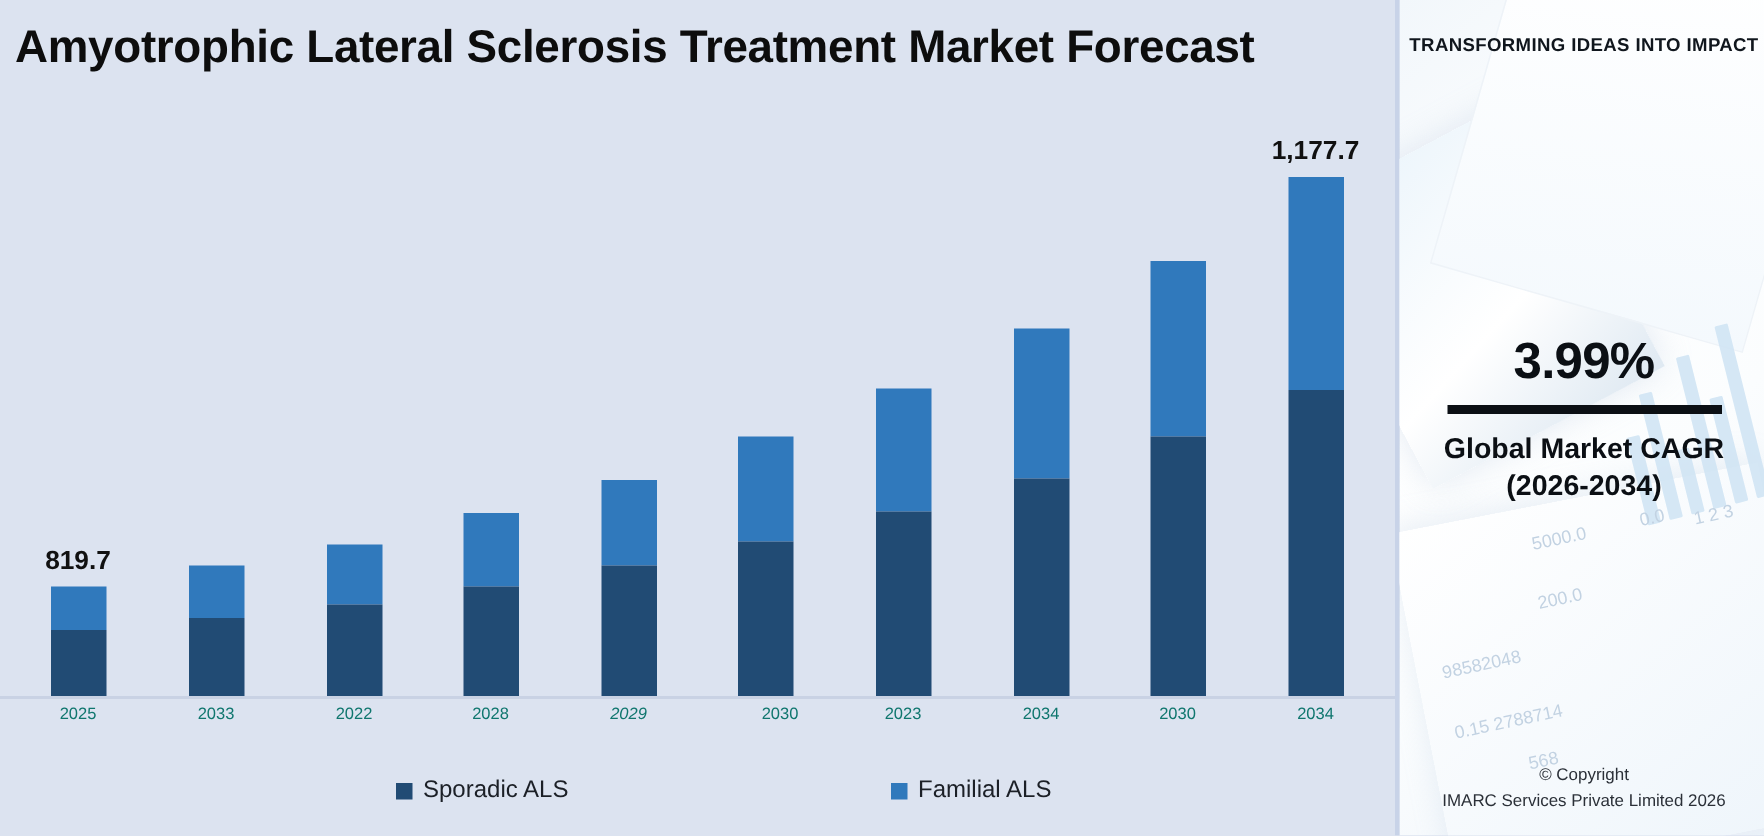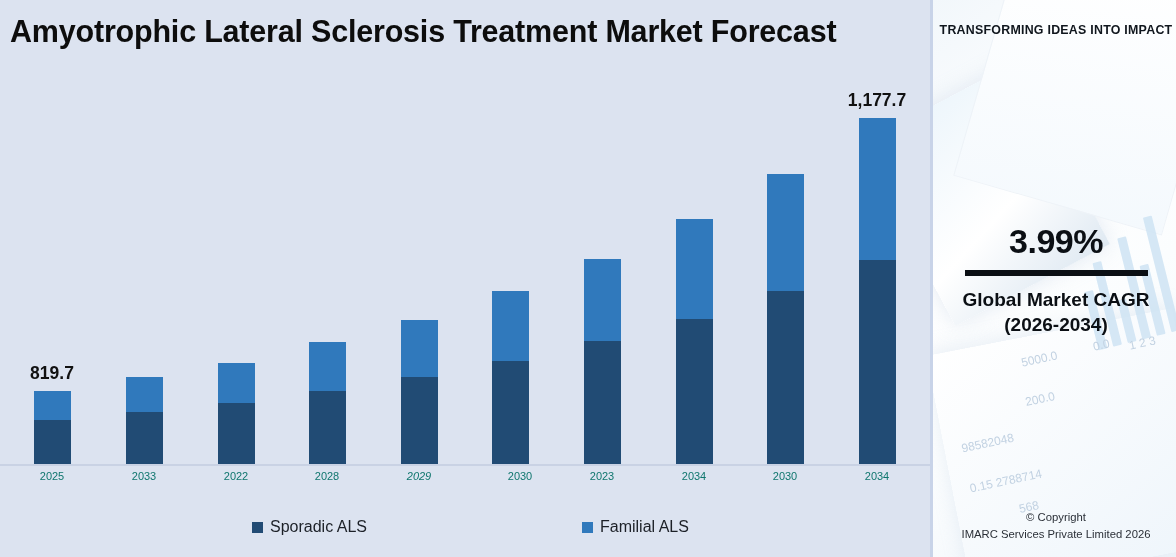--- a/index.html
+++ b/index.html
@@ -47,21 +47,21 @@
 
   #x-axis{
     position:absolute;left:0;top:470px;width:930px;height:26px;
   }
   .x-tick{
     position:absolute;transform:translateX(-50%);
     font-size:11px;color:#0f766e;white-space:nowrap;text-align:right;
   }
 
   #legend{
-    position:absolute;left:4px;top:518px;width:834px;height:24px;
+    position:absolute;left:16px;top:518px;width:834px;height:24px;
   }
   .legend-item{
     position:absolute;display:flex;align-items:center;gap:7px;
     font-size:16px;color:#1c2027;white-space:nowrap;
   }
   .legend-swatch{
     width:11px;height:11px;display:inline-block;flex:0 0 auto;
   }
 
   

